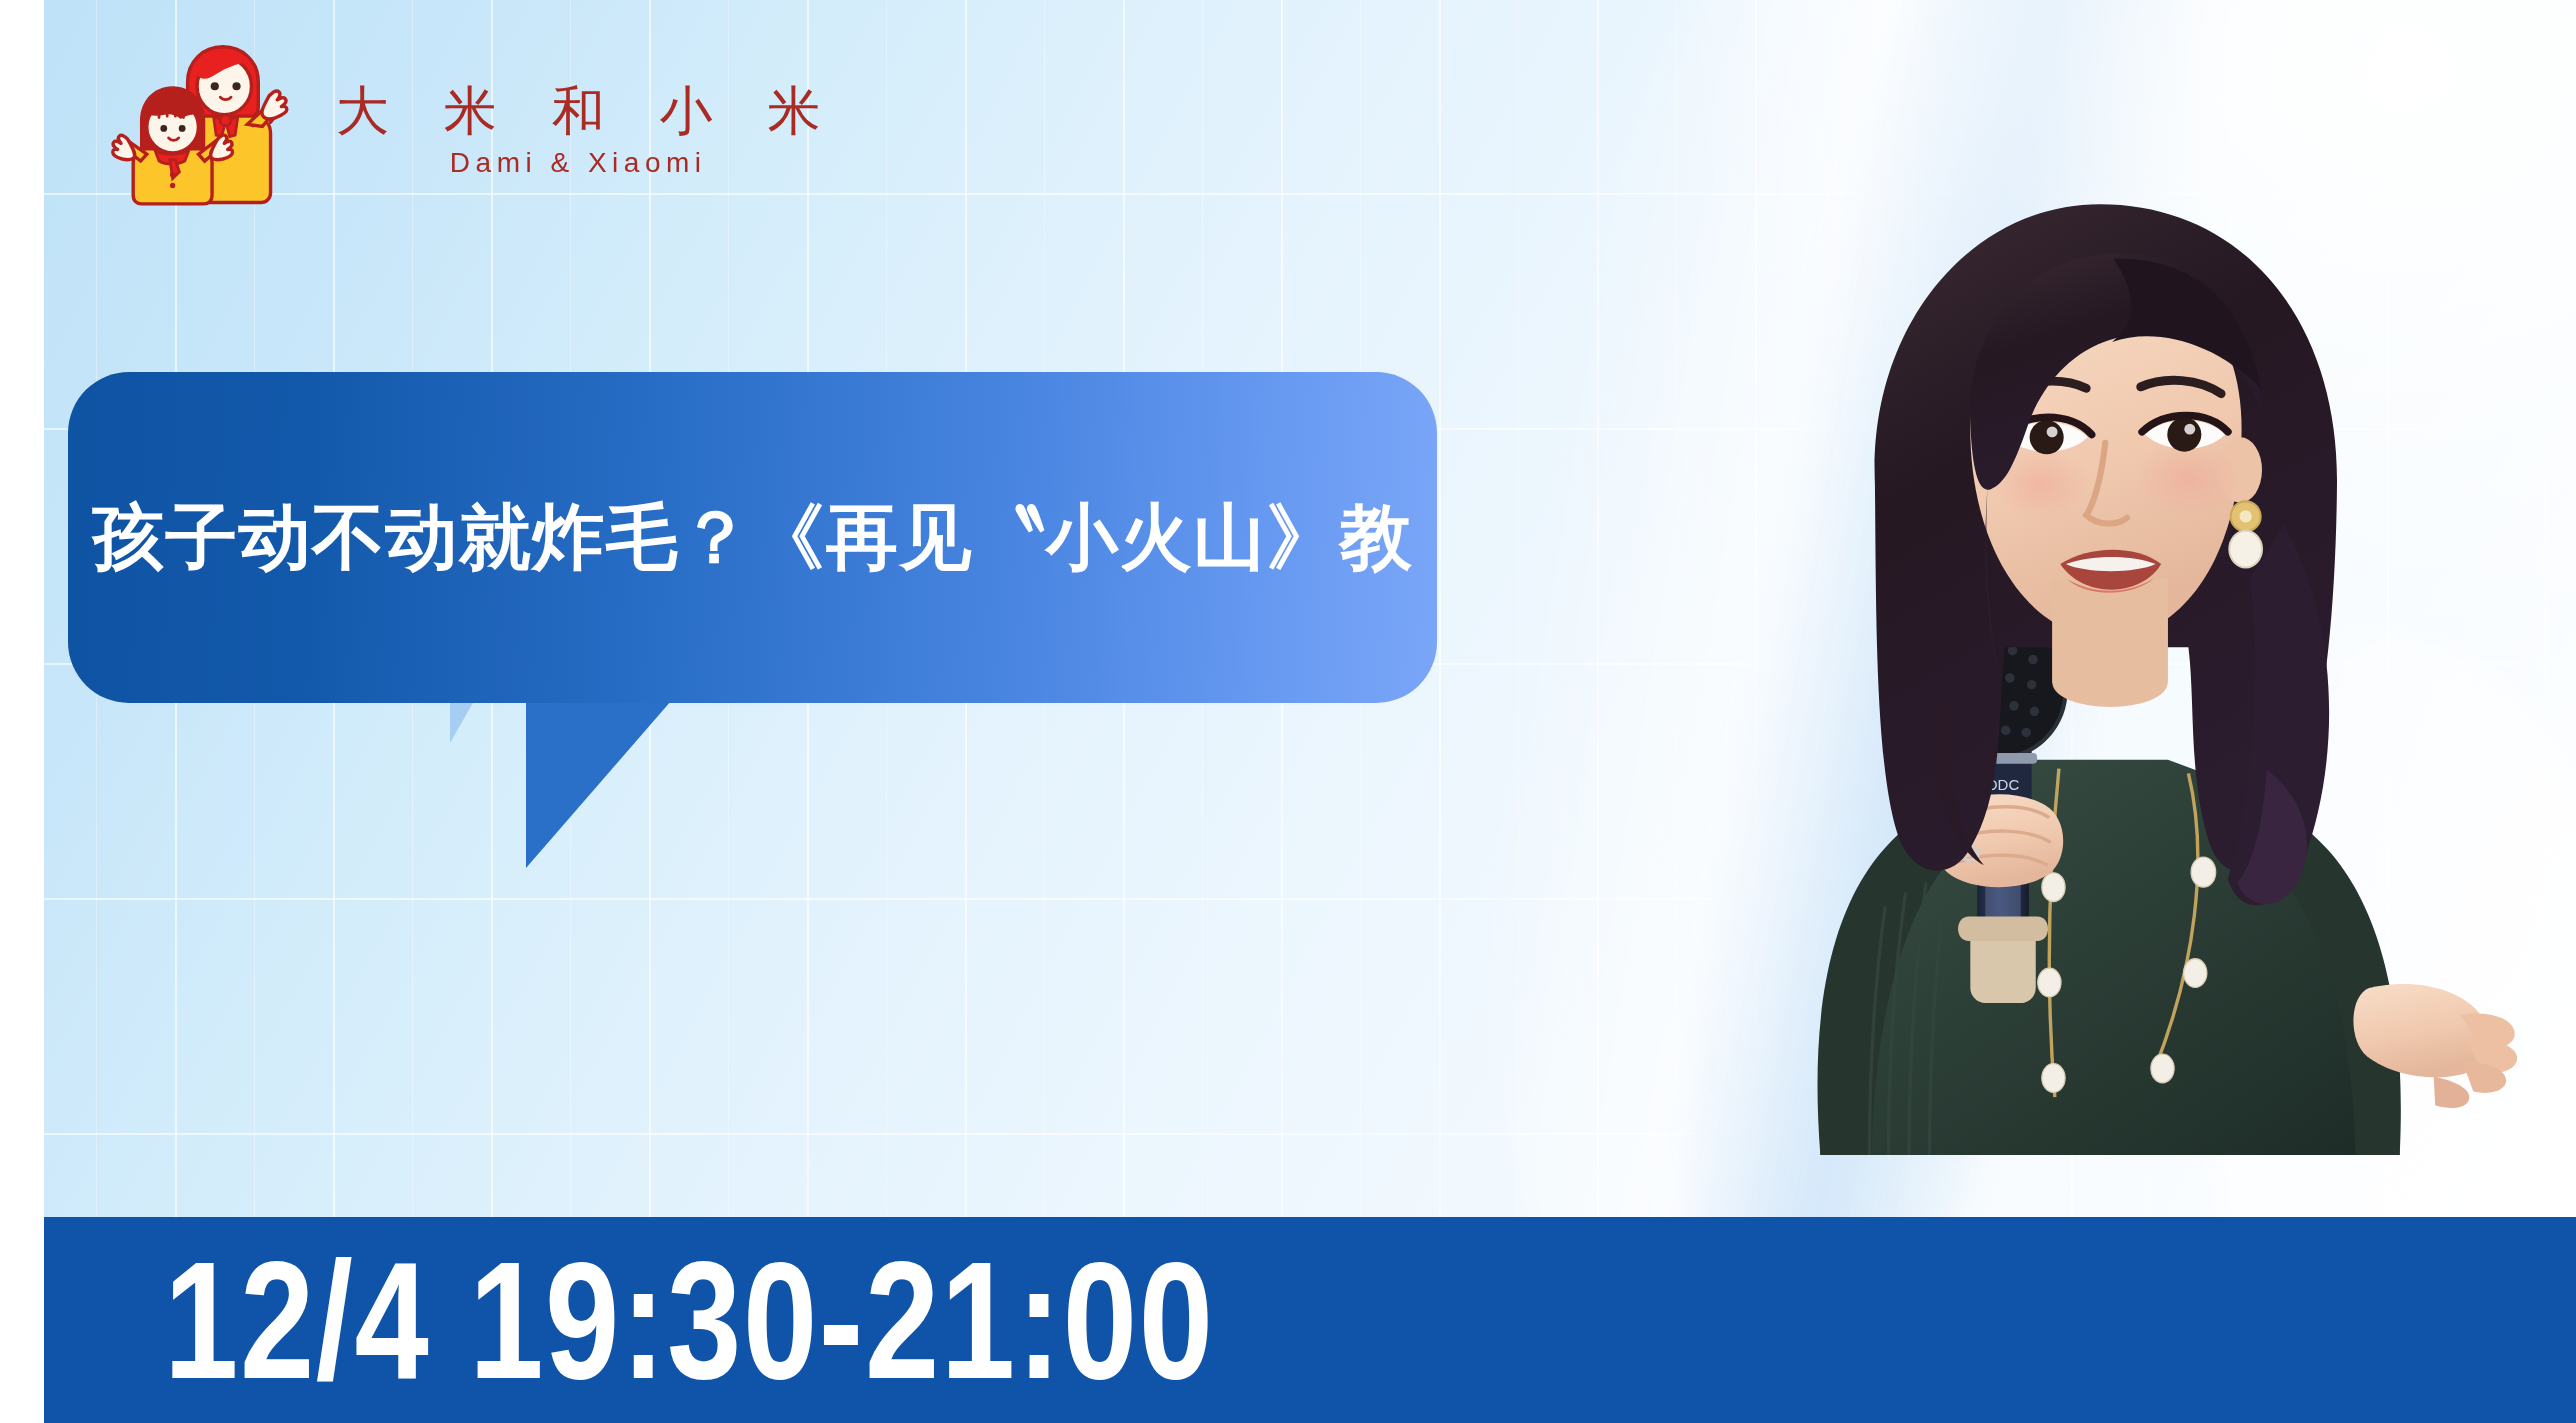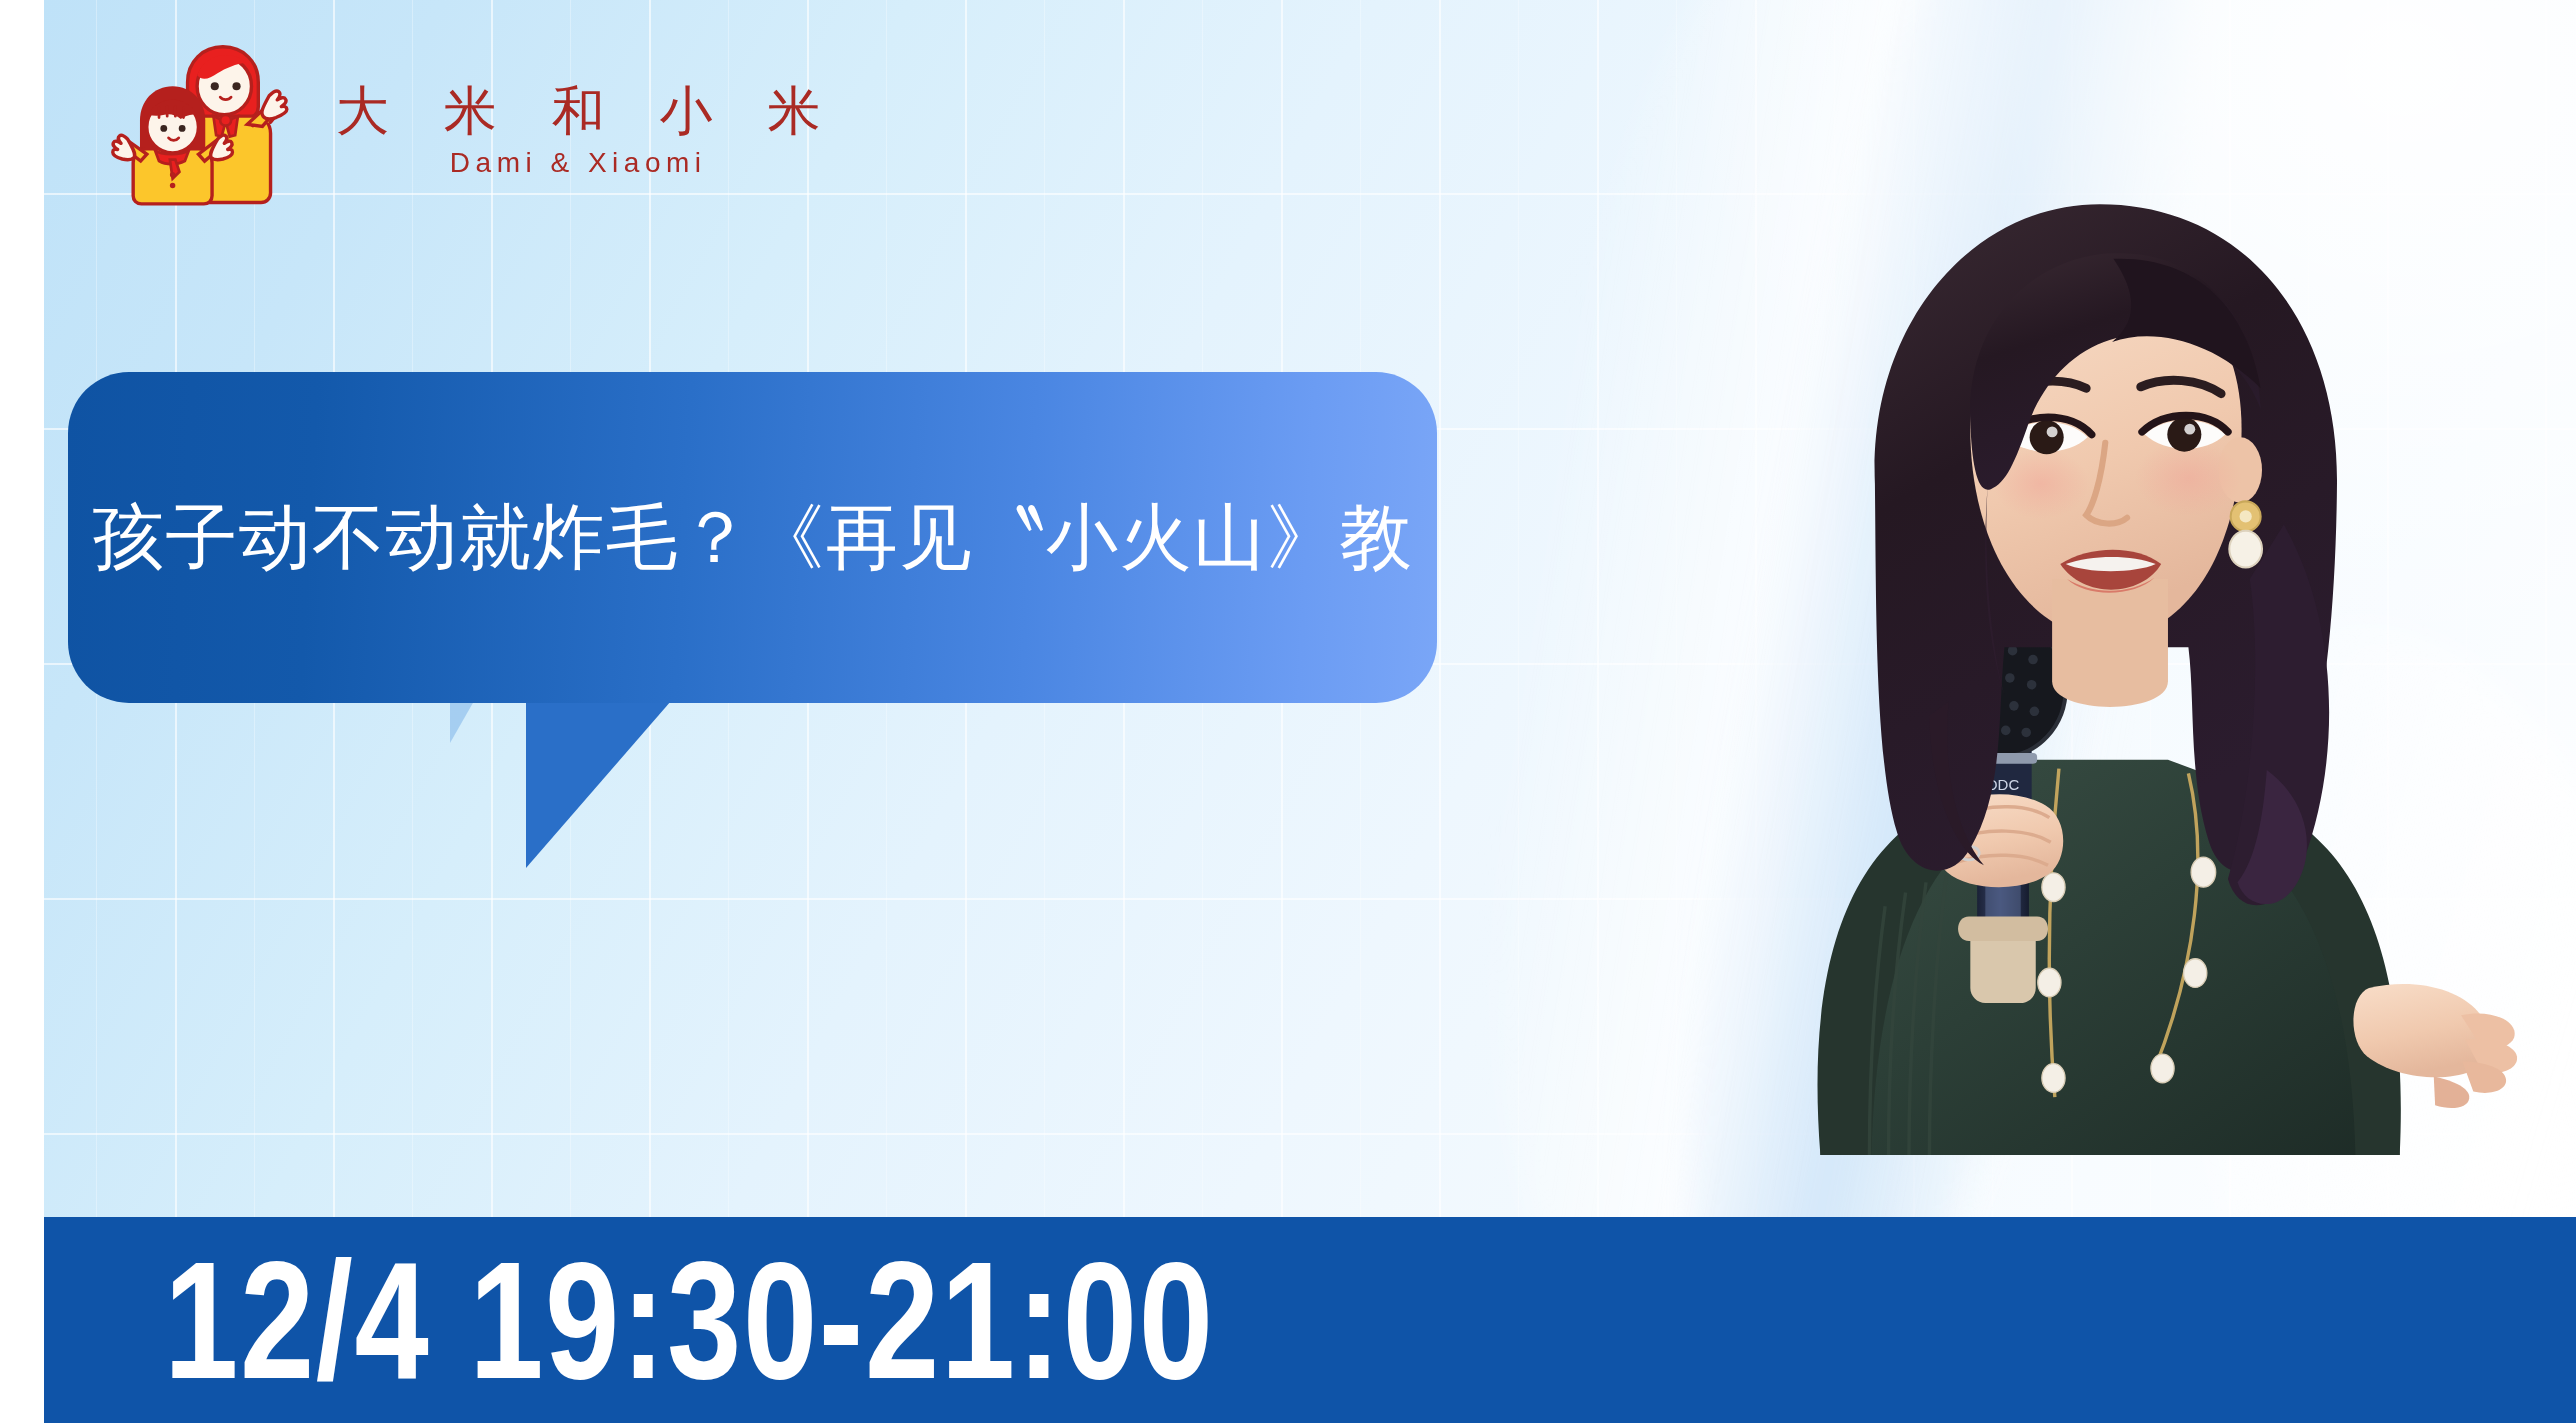--- a/index.html
+++ b/index.html
@@ -99,21 +99,21 @@
   .bubble {
     position:relative;
     width: 1369px; height: 331px;
     border-radius: 61px;
     background: linear-gradient(93deg, #0f53a3 0%, #1359ab 18%, #2a6fc8 45%, #4a86e2 70%, #6b9cf3 90%, #7aa6f7 100%);
     display:flex; flex-direction:column;
     align-items:center; justify-content:center;
     padding: 0 75px;
   }
   .bubble-line {
-    color:#ffffff; font-weight:400;
+    color:#ffffff; font-weight:700;
     font-size:72px; line-height:1.62;
     letter-spacing:1.4px; white-space:nowrap;
     font-family:"DejaVu Sans","Liberation Sans",sans-serif;
   }
   .tail-main {
     position:absolute; left:458px; top:329px;
     width:0; height:0;
     border-left: 0 solid transparent;
     border-top: 167px solid #2a6fc8;
     border-right: 145px solid transparent;

